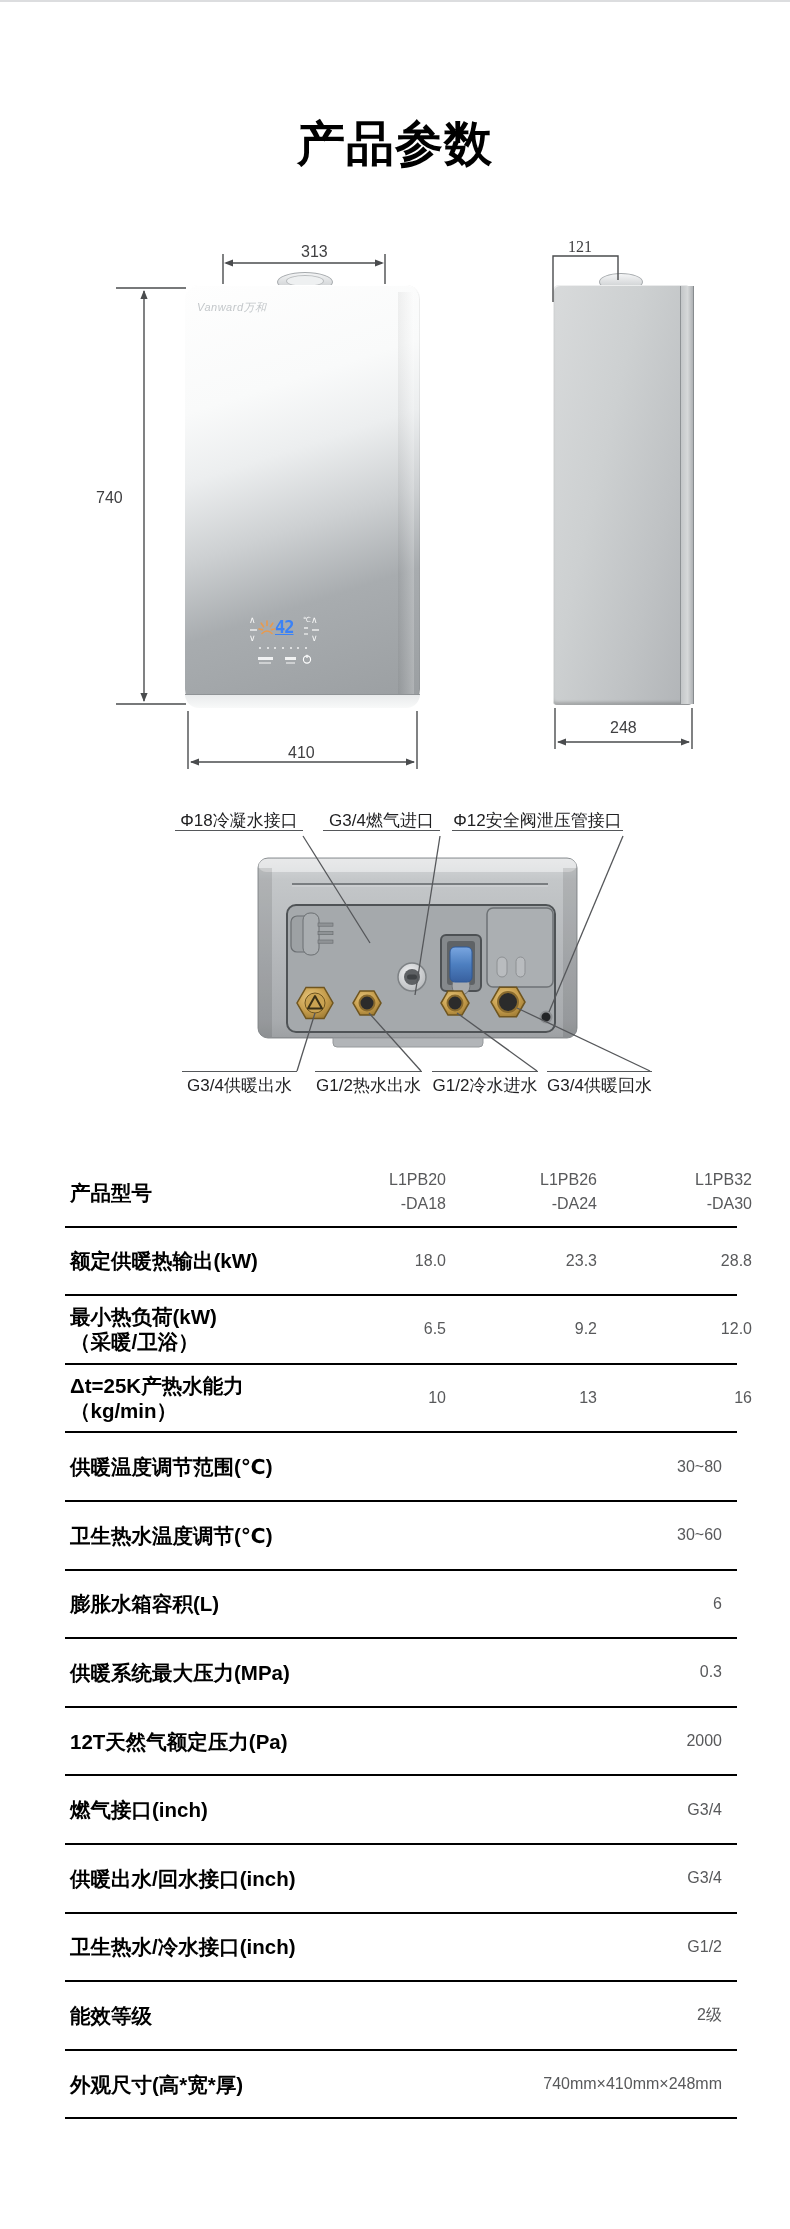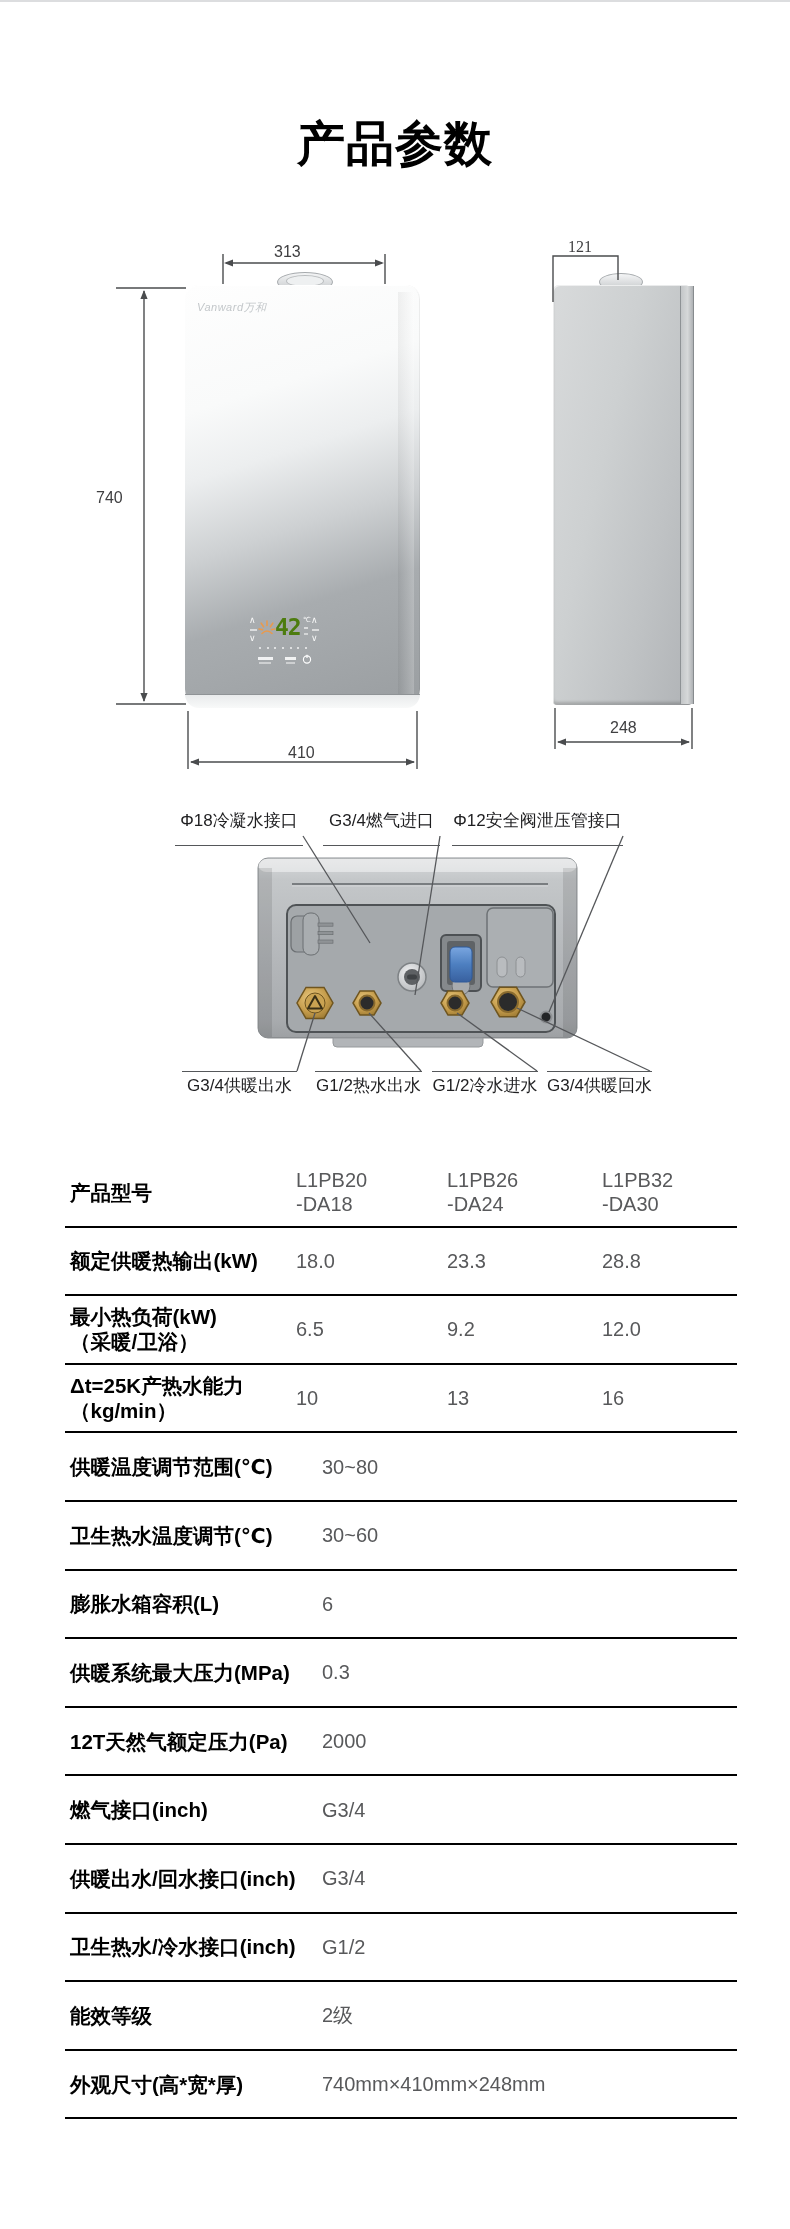--- a/index.html
+++ b/index.html
@@ -30,52 +30,52 @@
       border-top:1px solid #8f9396;border-radius:0 0 18px 18px;
       background:linear-gradient(#e9ebec,#f8f9f9);}
   .brand-logo{position:absolute;left:197px;top:300px;z-index:2;font-size:11px;font-style:italic;
       color:#c3c7ca;letter-spacing:.5px;}
 
   
   .display{position:absolute;left:246px;top:614px;width:80px;height:58px;z-index:2;color:rgba(255,255,255,.92);}
   .display .chev{position:absolute;font-size:9px;line-height:9px;}
   .display .bar{position:absolute;background:rgba(255,255,255,.85);}
   .digits{position:absolute;left:29px;top:0px;font-family:"DejaVu Sans Mono",monospace;
-      font-weight:700;font-size:23px;line-height:26px;letter-spacing:-1px;color:#4d7c0f;}
+      font-weight:700;font-size:17px;line-height:26px;letter-spacing:-1px;color:#3b82f6;text-decoration:underline;}
   .side-glyph{position:absolute;left:57px;top:2px;font-size:7px;line-height:8px;}
   .dotrow{position:absolute;top:33px;left:13px;width:48px;display:flex;justify-content:space-between;}
   .dotrow i{width:2px;height:2px;border-radius:50%;background:rgba(255,255,255,.85);}
 
   
   .side-panel{position:absolute;left:553px;top:285px;width:139px;height:420px;z-index:1;
       border-radius:6px 8px 4px 4px;
       background:linear-gradient(103deg,#d8dadb 0%,#cdd0d1 38%,#bfc2c4 70%,#b0b3b6 100%);
       box-shadow:inset 1px 1px 0 rgba(255,255,255,.6), inset 0 -3px 3px rgba(0,0,0,.18);}
   .side-strip{position:absolute;left:680px;top:286px;width:12px;height:418px;z-index:2;
       border-left:1px solid #8e9295;border-right:1px solid #878b8e;
       background:linear-gradient(90deg,#c3c6c8,#d6d8d9 55%,#aeb1b4);}
 
   
   .dim{position:absolute;z-index:4;font-size:16px;color:#3f3f41;}
 
   
   .clabel{position:absolute;z-index:4;font-size:17px;color:#1f1f21;text-align:center;
           line-height:19px;}
-  .clabel.under{border-bottom:1.5px solid #55575a;padding-bottom:15px;}
+  .clabel.under{border-bottom:1.5px solid #55575a;padding-bottom:0;}
   .clabel.over{border-top:1.5px solid #55575a;padding-top:4px;}
 
   svg.overlay{position:absolute;left:0;top:0;z-index:3;}
 
   
   .spec-table{position:absolute;left:65px;top:1159px;width:672px;z-index:4;}
   .trow{position:relative;height:68.6px;border-bottom:2px solid #000000;
         display:flex;align-items:center;box-sizing:border-box;}
   .tlabel{padding-left:5px;font-size:20.5px;font-weight:700;color:#000;line-height:25px;}
   .tlabel .l2{display:block;}
-  .tval{position:absolute;text-align:left;font-size:20px;color:#58595b;line-height:24px;}
+  .tval{position:absolute;text-align:right;font-size:16px;color:#58595b;line-height:24px;}
   .v1{left:231px;width:150px;}
   .v2{left:382px;width:150px;}
   .v3{left:537px;width:150px;}
   .vspan{left:257px;width:400px;}
 </style>
 </head>
 <body>
 
 <div class="page">
   <div class="top-divider"></div>
@@ -132,21 +132,21 @@
     <span class="bar" style="left:40px;top:48px;width:9px;height:1.5px;opacity:.55;"></span>
     <svg width="10" height="10" style="position:absolute;left:56px;top:40px;">
       <circle cx="5" cy="5.5" r="3.6" stroke="#fff" stroke-width="1.1" fill="none"></circle>
       <line x1="5" y1="0.8" x2="5" y2="4" stroke="#fff" stroke-width="1.2"></line>
     </svg>
   </div>
 
   <div class="side-panel"></div>
   <div class="side-strip"></div>
 
-  <span class="dim" style="left:274px;top:243px;">313</span>
+  <span class="dim" style="left:301px;top:243px;">313</span>
   <span class="dim" style="left:96px;top:489px;width:34px;text-align:left;">740</span>
   <span class="dim" style="left:288px;top:744px;">410</span>
   <span class="dim" style="left:568px;top:238px;font-family:Liberation Serif, serif;">121</span>
   <span class="dim" style="left:610px;top:719px;">248</span>
 
   <div class="clabel under" style="left:175px;top:811px;width:128px;">Φ18冷凝水接口</div>
   <div class="clabel under" style="left:323px;top:811px;width:117px;">G3/4燃气进口</div>
   <div class="clabel under" style="left:452px;top:811px;width:171px;">Φ12安全阀泄压管接口</div>
 
   <div class="clabel over" style="left:182px;top:1071px;width:115px;">G3/4供暖出水</div>

